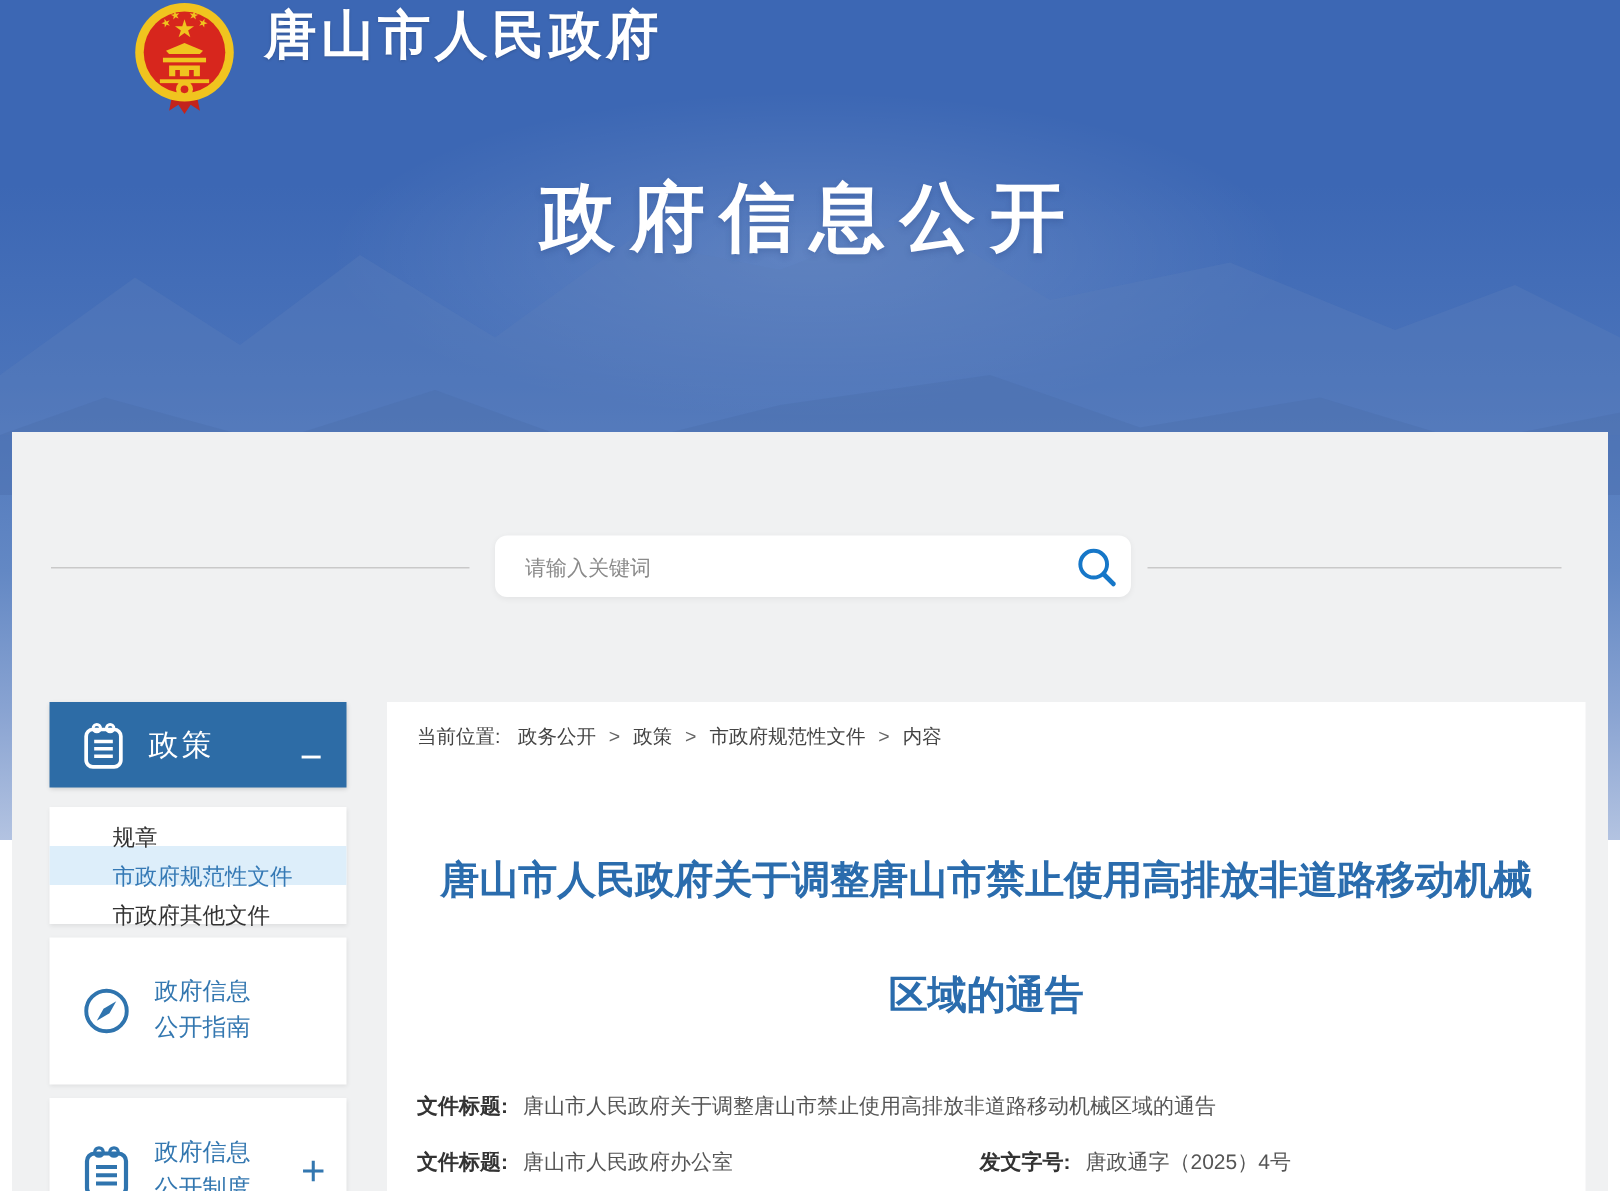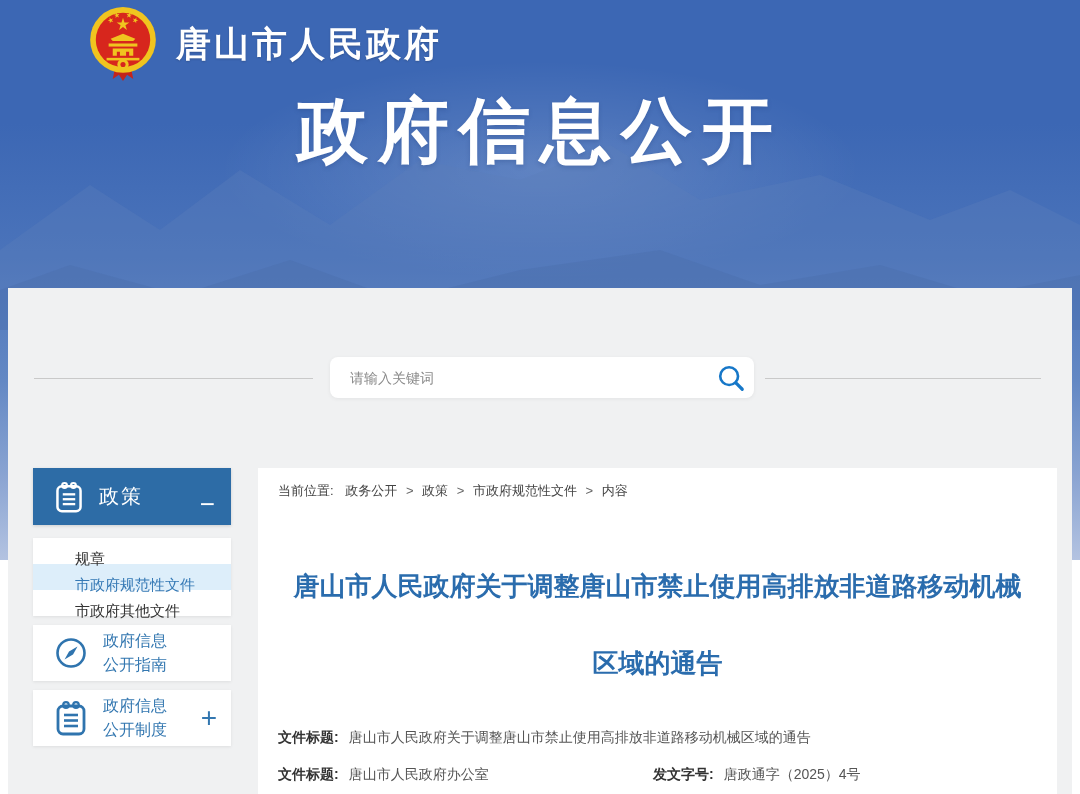--- a/index.html
+++ b/index.html
@@ -9,27 +9,27 @@
 
   
   .hero { position:absolute; top:0; left:0; width:1080px; height:560px;
           background:linear-gradient(180deg,#3c67b4 0%,#3c67b4 22%,#4a73ba 45%,#6388c4 68%,#8aa4d2 85%,#b3c3e1 100%); }
   .hero-glow { position:absolute; top:60px; left:20%; width:60%; height:220px;
                background:radial-gradient(ellipse at center, rgba(255,255,255,.16), rgba(255,255,255,0) 70%); }
   .mountains { position:absolute; left:0; bottom:270px; width:1080px; height:160px; }
   .mountains2 { position:absolute; left:0; bottom:230px; width:1080px; height:120px; }
 
   
-  .topbar { position:absolute; top:0; left:0; width:1080px; height:88px; display:flex; align-items:center; }
+  .topbar { position:absolute; top:0; left:0; width:1080px; height:88px; display:flex; }
   .emblem { width:74px; height:78px; margin-left:86px; }
   .site-name { color:#fff; font-size:35px; font-weight:bold; letter-spacing:3px; margin-left:16px;
                text-shadow:0 1px 2px rgba(0,0,0,.18); }
 
-  .hero-title { position:absolute; top:84px; left:0; width:1080px; text-align:center;
-                color:#fff; font-size:71px; font-weight:bold; letter-spacing:10px;
+  .hero-title { position:absolute; top:112px; left:0; width:1080px; text-align:center;
+                color:#fff; font-size:50px; font-weight:bold; letter-spacing:10px;
                 text-shadow:0 2px 4px rgba(30,60,120,.25); }
 
   
   .panel { position:absolute; top:288px; left:8px; width:1064px; height:506px; background:#f0f1f2; }
 
   
   .divider { position:absolute; height:1px; background:#c9c9c9; top:90px; }
   .divider.left { left:26px; width:279px; }
   .divider.right { left:757px; width:276px; }
   .search-box { position:absolute; left:322px; top:69px; width:424px; height:41px; background:#fff;
@@ -44,21 +44,21 @@
   .sidebar { position:absolute; left:25px; top:180px; width:198px; }
   .side-header { height:57px; background:#2d6ca6; color:#fff; display:flex; align-items:center;
                  box-shadow:0 1px 3px rgba(0,0,0,.15); }
   .side-header .icon { margin-left:20px; }
   .side-header .label { font-size:20px; margin-left:14px; letter-spacing:2px; }
   .side-header .toggle { margin-left:auto; margin-right:16px; font-size:26px; line-height:20px; margin-top:14px; }
   .menu-card { margin-top:13px; background:#fff; box-shadow:0 1px 3px rgba(0,0,0,.08); }
   .menu-item { height:26px; line-height:42px; padding-left:42px; font-size:15px; color:#333; cursor:pointer; }
   .menu-item.active { background:#ddeefa; color:#3579b5; }
   .info-card { margin-top:9px; background:#fff; box-shadow:0 1px 3px rgba(0,0,0,.08);
-               display:flex; align-items:center; padding:4px 0; }
+               display:flex; align-items:center; padding:25px 0; }
   .info-card .icon { margin-left:20px; color:#2f74ae; }
   .info-card .txt { margin-left:14px; color:#3377b0; font-size:16px; line-height:24px; }
   .info-card .toggle { margin-left:auto; margin-right:14px; color:#3377b0; font-size:28px; }
 
   
   .main { position:absolute; left:250px; top:180px; width:799px; height:326px; background:#fff; padding:14px 20px; }
   .breadcrumb { font-size:13px; color:#444; }
   .breadcrumb .sep { margin:0 5px; color:#666; }
   .breadcrumb .crumb { color:#444; cursor:pointer; }
   .doc-title { margin-top:48px; text-align:center; color:#2a6cad; font-size:26px; font-weight:bold;

